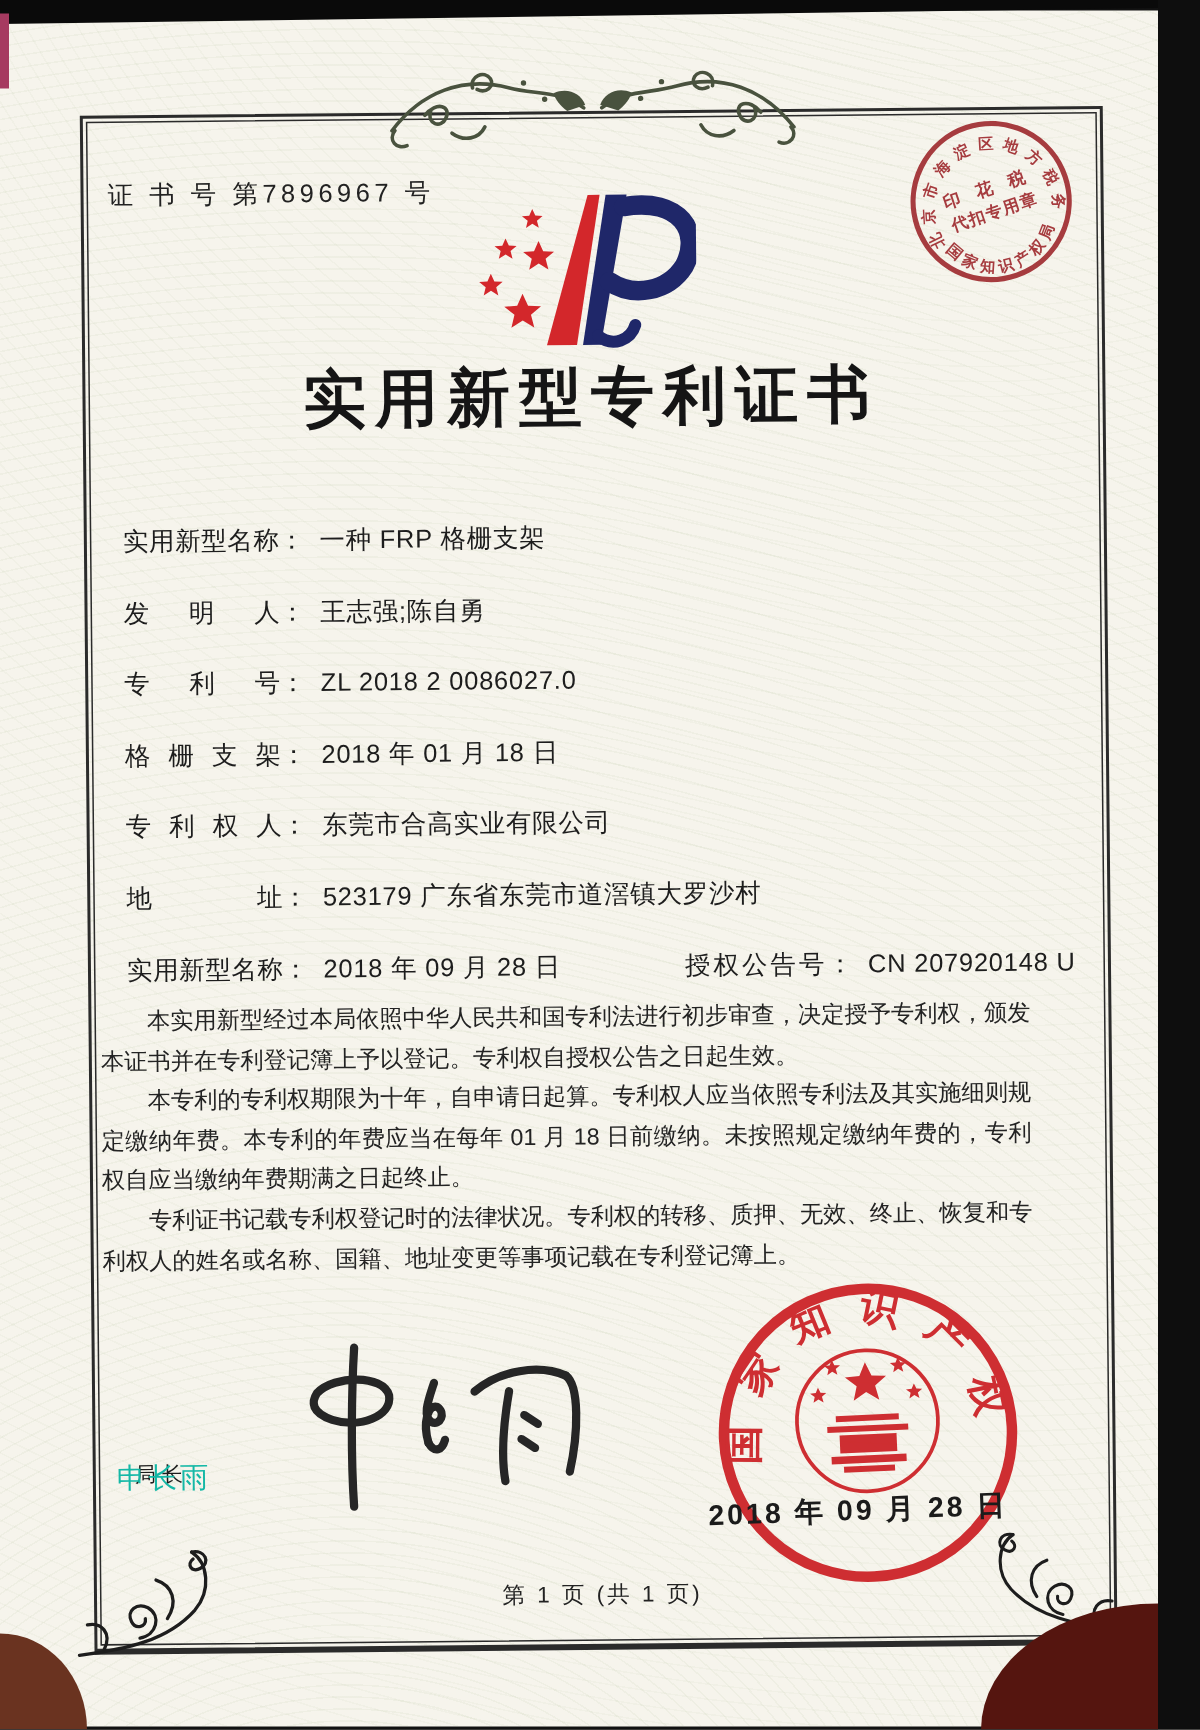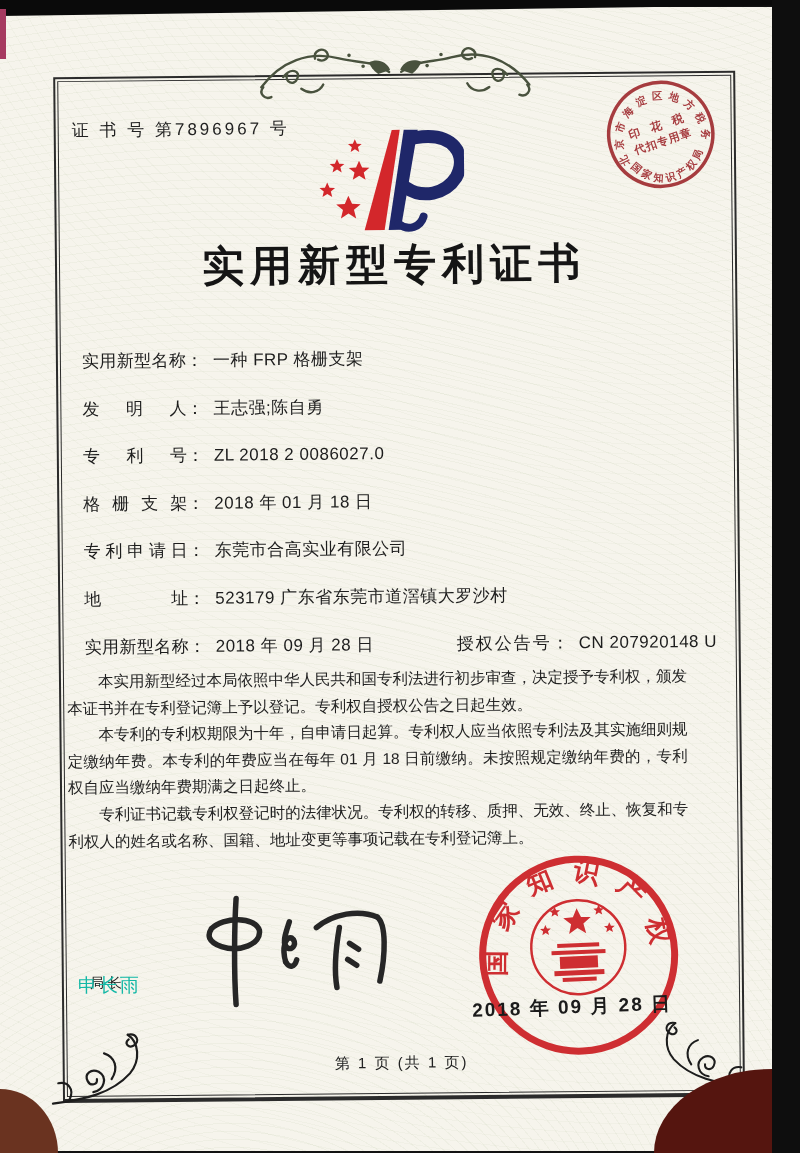--- a/index.html
+++ b/index.html
@@ -147,21 +147,21 @@
       <div class="f-row">
         <span class="lbl">发明人</span><span class="colon">：</span><span class="val">王志强;陈自勇</span>
       </div>
       <div class="f-row">
         <span class="lbl">专利号</span><span class="colon">：</span><span class="val">ZL 2018 2 0086027.0</span>
       </div>
       <div class="f-row">
         <span class="lbl">格栅支架</span><span class="colon">：</span><span class="val">2018 年 01 月 18 日</span>
       </div>
       <div class="f-row">
-        <span class="lbl">专利申请日</span><span class="colon">：</span><span class="val">东莞市合高实业有限公司</span>
+        <span class="lbl">专利权人</span><span class="colon">：</span><span class="val">东莞市合高实业有限公司</span>
       </div>
       <div class="f-row">
         <span class="lbl">地址</span><span class="colon">：</span><span class="val">523179 广东省东莞市道滘镇大罗沙村</span>
       </div>
       <div class="f-row">
         <span class="lbl">实用新型名称</span><span class="colon">：</span><span class="val">2018 年 09 月 28 日</span>
         <span class="grant-no">
           <span class="lbl2">授权公告号</span><span class="colon">：</span><span class="val">CN 207920148 U</span>
         </span>
       </div>

